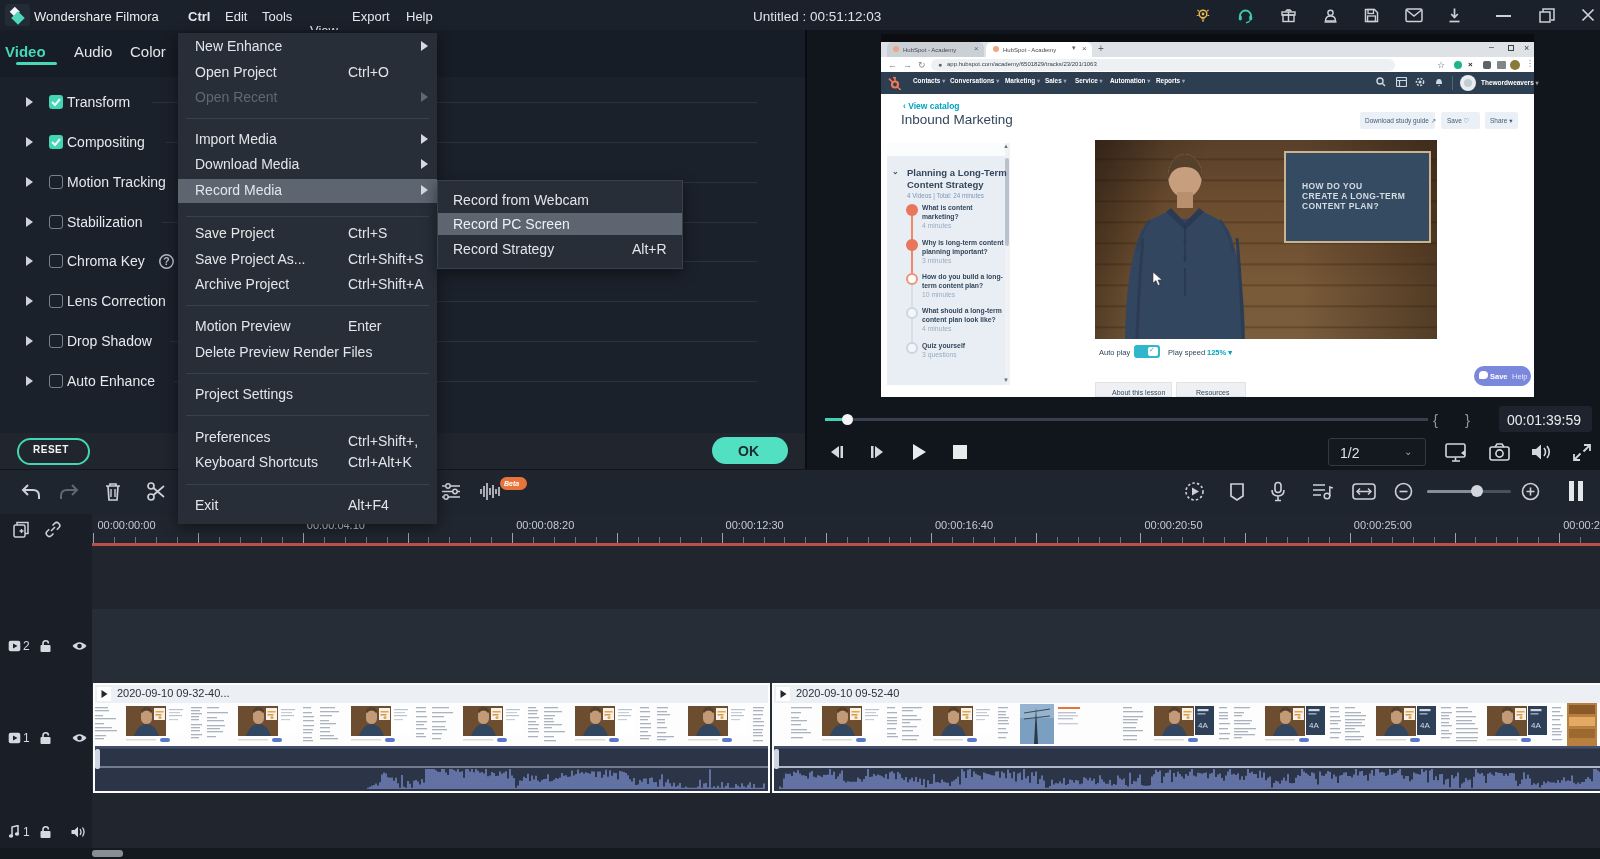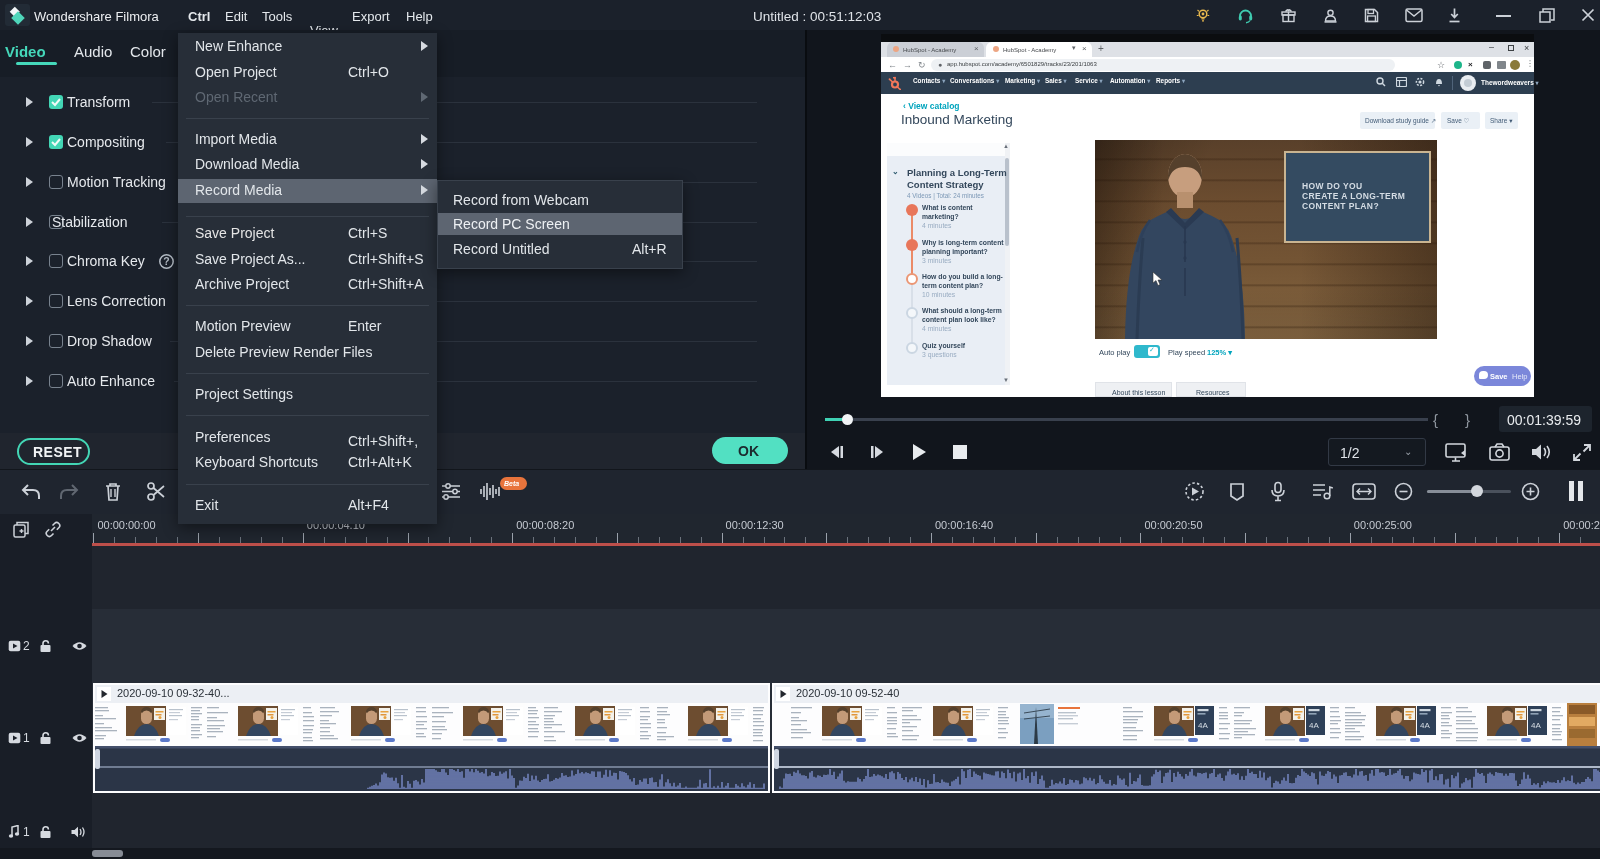--- a/index.html
+++ b/index.html
@@ -96,21 +96,21 @@
     <svg class="abs" style="left:25px;top:177px" width="8" height="10" viewBox="0 0 8 10">
       <path d="M1 0 L8 5 L1 10 Z" fill="#cdd2d9"></path>
     </svg>
     <div class="abs" style="left:49px;top:175px;width:14px;height:14px;border:1.5px solid #78828e;border-radius:3px;"></div>
     <div class="txt" style="left:67px;top:174px;font-size:14px;color:#e6e9ed;">Motion Tracking</div>
     <div class="abs" style="left:186px;top:182px;width:571px;height:1px;background:#2b323d;"></div>
     <svg class="abs" style="left:25px;top:217px" width="8" height="10" viewBox="0 0 8 10">
       <path d="M1 0 L8 5 L1 10 Z" fill="#cdd2d9"></path>
     </svg>
     <div class="abs" style="left:49px;top:215px;width:14px;height:14px;border:1.5px solid #78828e;border-radius:3px;"></div>
-    <div class="txt" style="left:52px;top:214px;font-size:14px;color:#e6e9ed;">Stabilization</div>
+    <div class="txt" style="left:67px;top:214px;font-size:14px;color:#e6e9ed;">Stabilization</div>
     <div class="abs" style="left:162px;top:222px;width:595px;height:1px;background:#2b323d;"></div>
     <svg class="abs" style="left:25px;top:256px" width="8" height="10" viewBox="0 0 8 10">
       <path d="M1 0 L8 5 L1 10 Z" fill="#cdd2d9"></path>
     </svg>
     <div class="abs" style="left:49px;top:254px;width:14px;height:14px;border:1.5px solid #78828e;border-radius:3px;"></div>
     <div class="txt" style="left:67px;top:253px;font-size:14px;color:#e6e9ed;">Chroma Key</div>
     <div class="abs" style="left:196px;top:261px;width:561px;height:1px;background:#2b323d;"></div>
     <svg class="abs" style="left:25px;top:296px" width="8" height="10" viewBox="0 0 8 10">
       <path d="M1 0 L8 5 L1 10 Z" fill="#cdd2d9"></path>
     </svg>
@@ -127,21 +127,21 @@
       <path d="M1 0 L8 5 L1 10 Z" fill="#cdd2d9"></path>
     </svg>
     <div class="abs" style="left:49px;top:374px;width:14px;height:14px;border:1.5px solid #78828e;border-radius:3px;"></div>
     <div class="txt" style="left:67px;top:373px;font-size:14px;color:#e6e9ed;">Auto Enhance</div>
     <div class="abs" style="left:174px;top:381px;width:583px;height:1px;background:#2b323d;"></div>
     <svg class="abs" style="left:159px;top:254px" width="15" height="15" viewBox="0 0 15 15">
 <circle cx="7.5" cy="7.5" r="6.7" fill="none" stroke="#b4bcc5" stroke-width="1.5"></circle>
 <text x="7.5" y="11.2" font-size="10.5" font-weight="bold" fill="#b4bcc5" text-anchor="middle" font-family="Liberation Sans">?</text>
 </svg>
     <div class="abs" style="left:17px;top:438px;width:73px;height:27px;border:2px solid #43d6b5;border-radius:14px;"></div>
-    <div class="txt" style="left:33px;top:444px;font-size:14px;font-weight:bold;color:#f2f4f6;letter-spacing:0.5px;">RESET</div>
+    <div class="txt" style="left:33px;top:444px;font-size:10px;font-weight:bold;color:#f2f4f6;letter-spacing:0.5px;">RESET</div>
     <div class="abs" style="left:712px;top:437px;width:76px;height:27px;background:#52e0c2;border-radius:14px;"></div>
     <div class="txt" style="left:738px;top:443px;font-size:14px;font-weight:bold;color:#1c2a2e;">OK</div>
     <div class="abs" style="left:806px;top:30px;width:794px;height:439px;background:#11151c;"></div>
     <div class="abs" style="left:805px;top:30px;width:2px;height:440px;background:#090c10;"></div>
     <div class="abs" style="left:881px;top:34px;width:653px;height:363px;background:#0b0d10;"></div>
     <div class="abs" style="left:881px;top:42px;width:653px;height:15px;background:#dee1e6;"></div>
     <div class="abs" style="left:887px;top:42px;width:97px;height:15px;background:#cbcfd6;border-radius:6px 6px 0 0;"></div>
     <div class="abs" style="left:893px;top:46px;width:6px;height:6px;background:#eda583;border-radius:50%;"></div>
     <div class="txt" style="left:903px;top:47px;font-size:6px;color:#46494d;">HubSpot - Academy</div>
     <div class="txt" style="left:974px;top:44px;font-size:8px;color:#5f6368;">×</div>
@@ -1088,14 +1088,14 @@
     <div class="txt" style="left:348px;top:433px;font-size:14px;color:#e2e6ea;">Ctrl+Shift+,</div>
     <div class="txt" style="left:195px;top:454px;font-size:14px;color:#e2e6ea;">Keyboard Shortcuts</div>
     <div class="txt" style="left:348px;top:454px;font-size:14px;color:#e2e6ea;">Ctrl+Alt+K</div>
     <div class="abs" style="left:186px;top:484px;width:243px;height:1px;background:#39414c;"></div>
     <div class="txt" style="left:195px;top:497px;font-size:14px;color:#e2e6ea;">Exit</div>
     <div class="txt" style="left:348px;top:497px;font-size:14px;color:#e2e6ea;">Alt+F4</div>
     <div class="abs" style="left:437px;top:180px;width:246px;height:89px;background:#272e38;border:1px solid #39414c;box-shadow:0 4px 14px rgba(0,0,0,0.45);"></div>
     <div class="abs" style="left:438px;top:213px;width:244px;height:22px;background:#5d6571;"></div>
     <div class="txt" style="left:453px;top:192px;font-size:14px;color:#e2e6ea;">Record from Webcam</div>
     <div class="txt" style="left:453px;top:216px;font-size:14px;color:#eef1f4;">Record PC Screen</div>
-    <div class="txt" style="left:453px;top:241px;font-size:14px;color:#e2e6ea;">Record Untitled</div>
+    <div class="txt" style="left:453px;top:241px;font-size:14px;color:#e2e6ea;">Record Strategy</div>
     <div class="txt" style="left:632px;top:241px;font-size:14px;color:#e2e6ea;">Alt+R</div>
 </div>
 </body></html>

